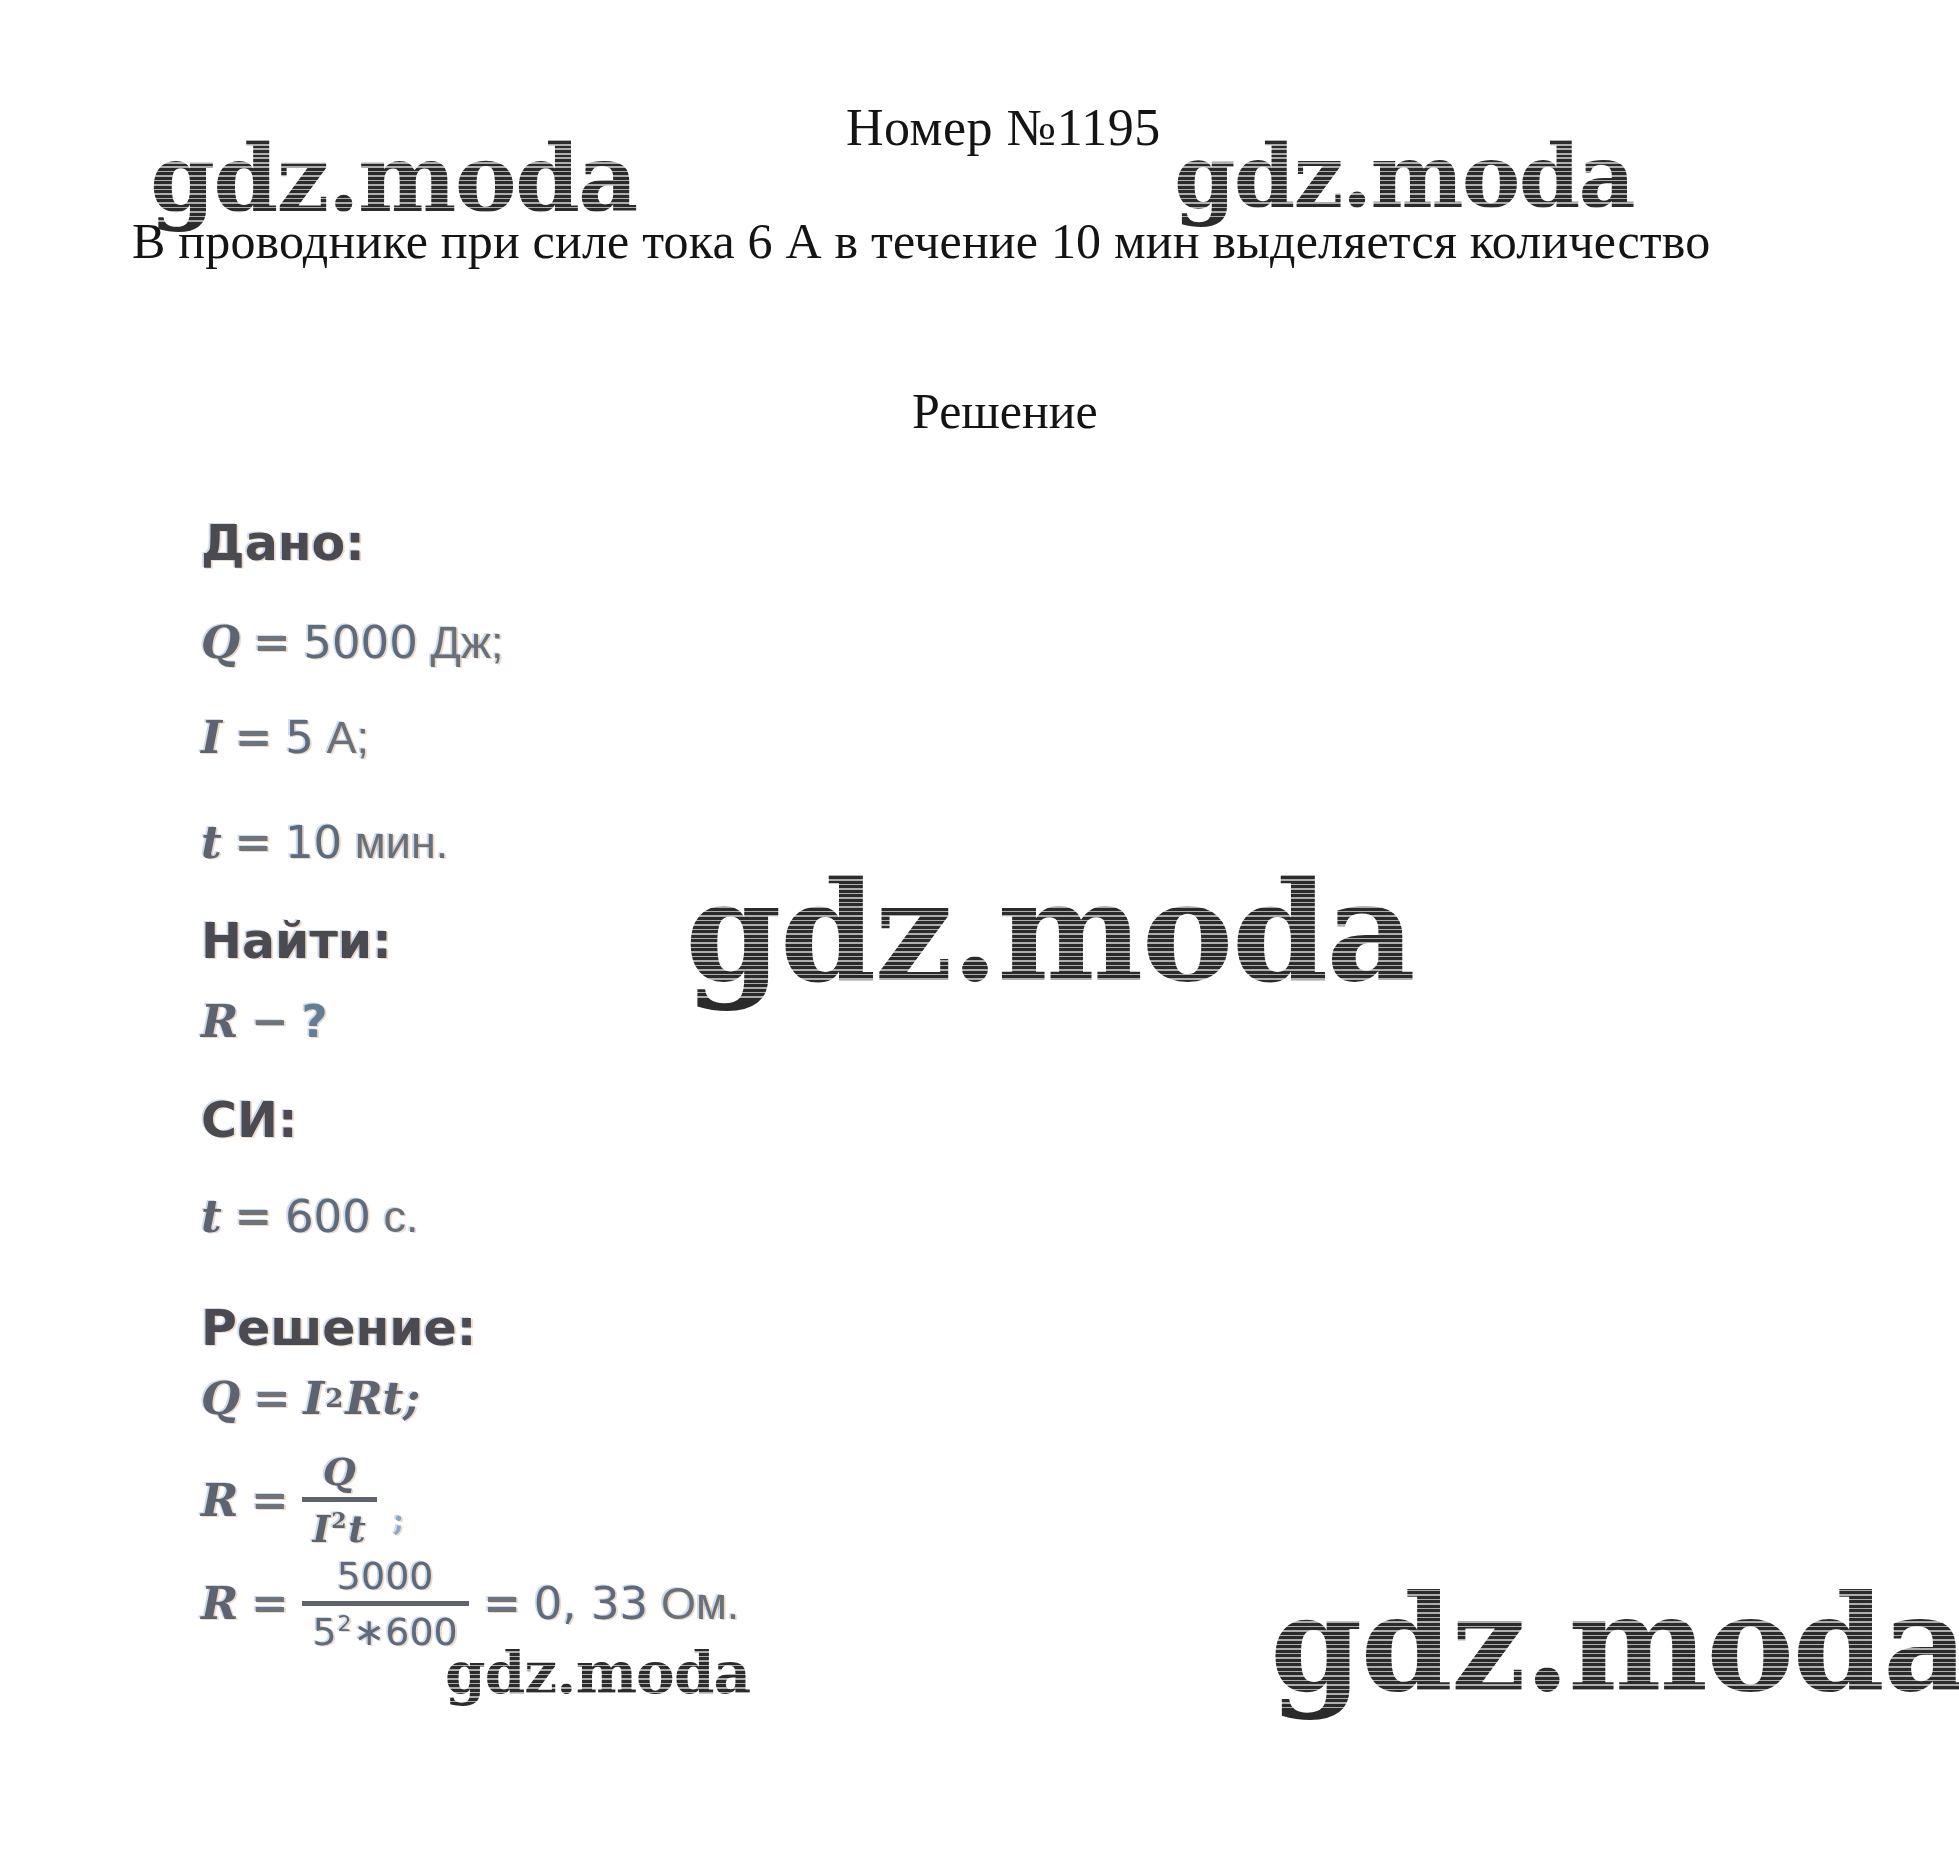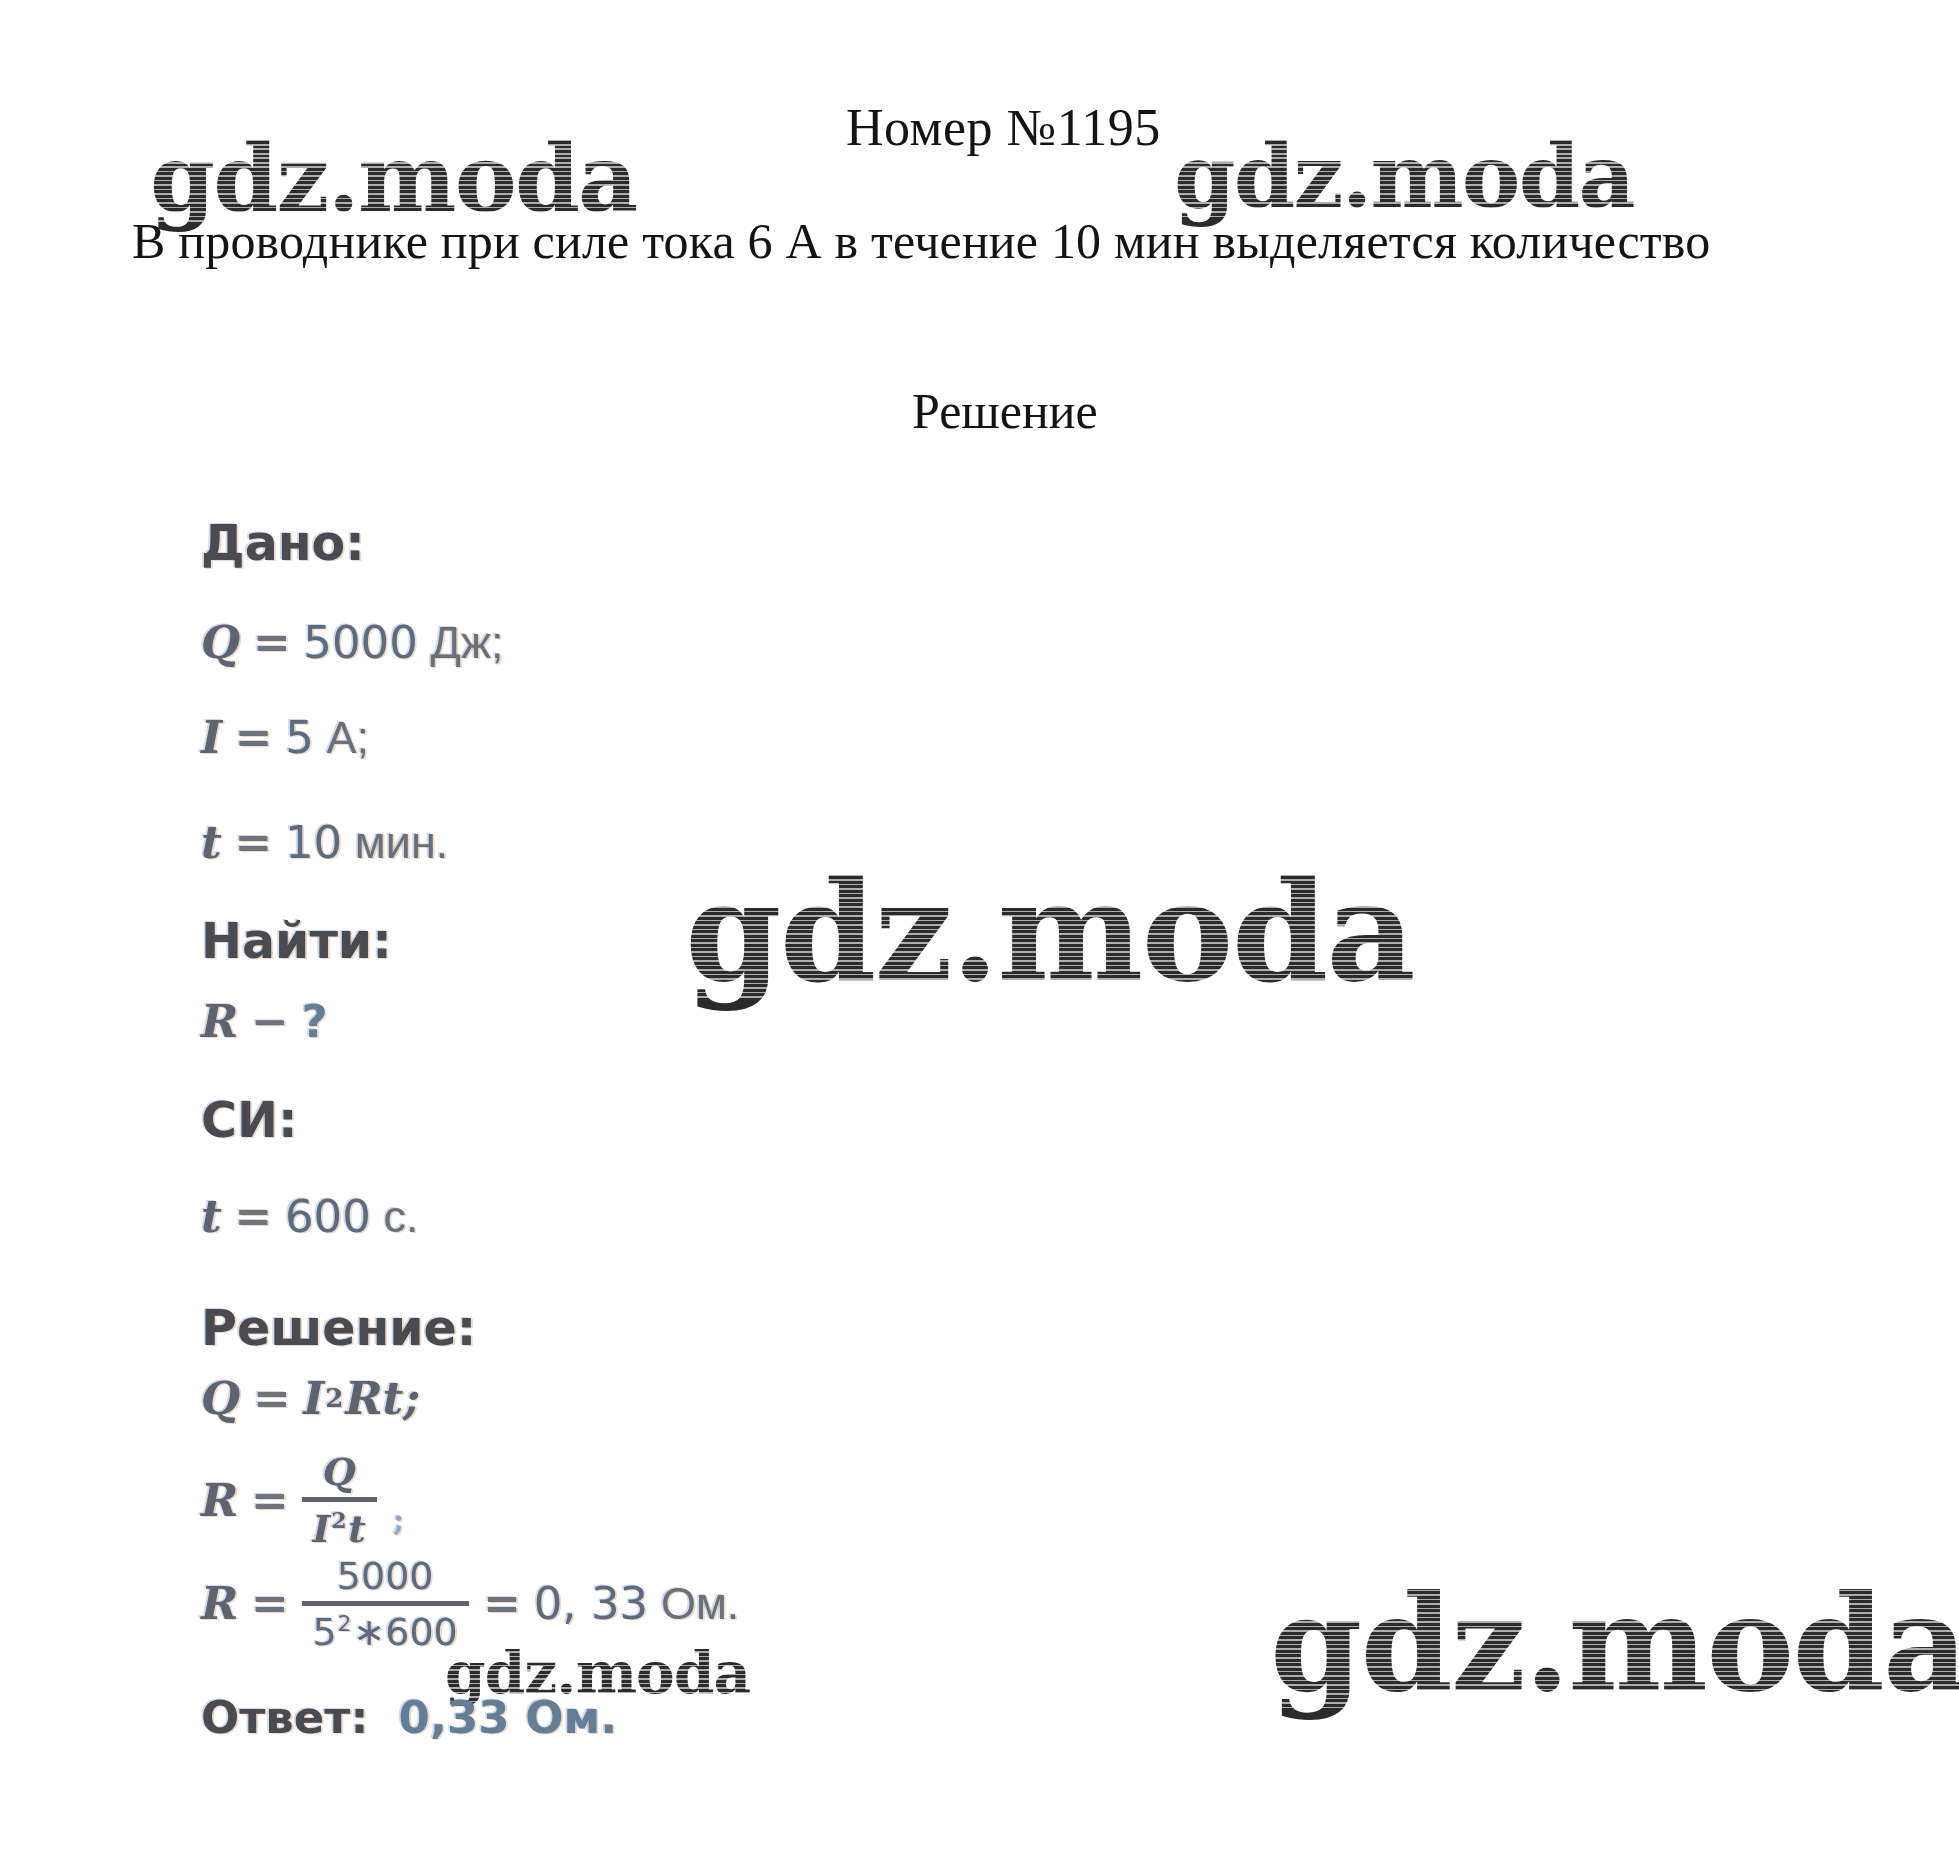--- a/index.html
+++ b/index.html
@@ -168,19 +168,15 @@
     <span class="op">=</span>
     <span class="frac">
       <span class="fnum num" style="margin-right:0">5000</span>
       <span class="fden num" style="margin-right:0"><span>5</span><sup>2</sup><span>∗</span><span>600</span></span>
     </span>
     <span class="op">=</span>
     <span class="num">0, 33</span>
     <span class="unit">Ом.</span>
   </div>
 
-  <div class="row answer soft" style="top:1695px">
-    <span class="albl">Ответ:</span>
-    <span class="aval">0,33 Ом.</span>
-  </div>
 
 </div>
 
 
 </body></html>

